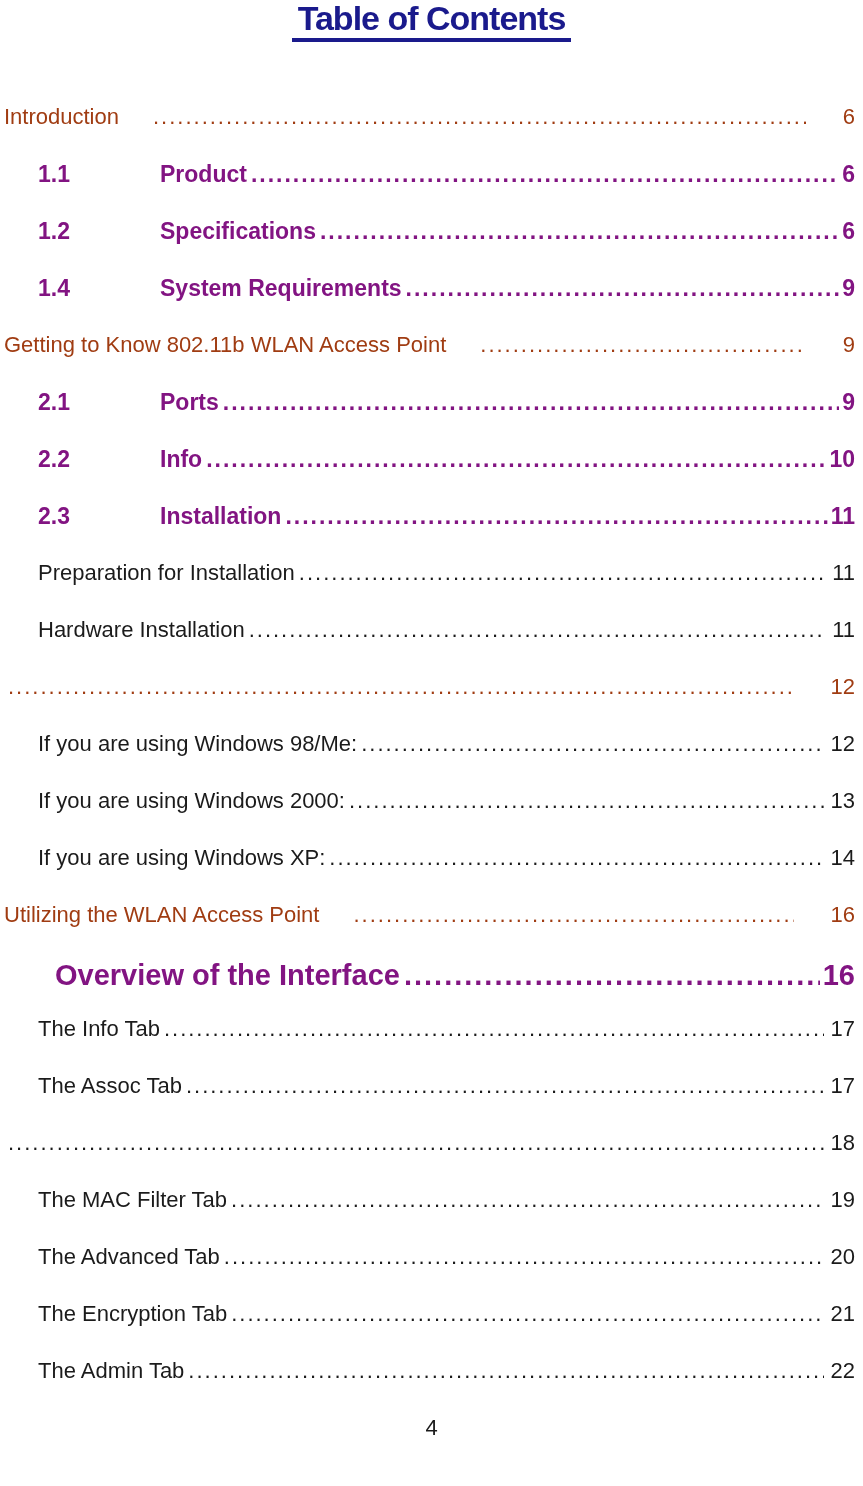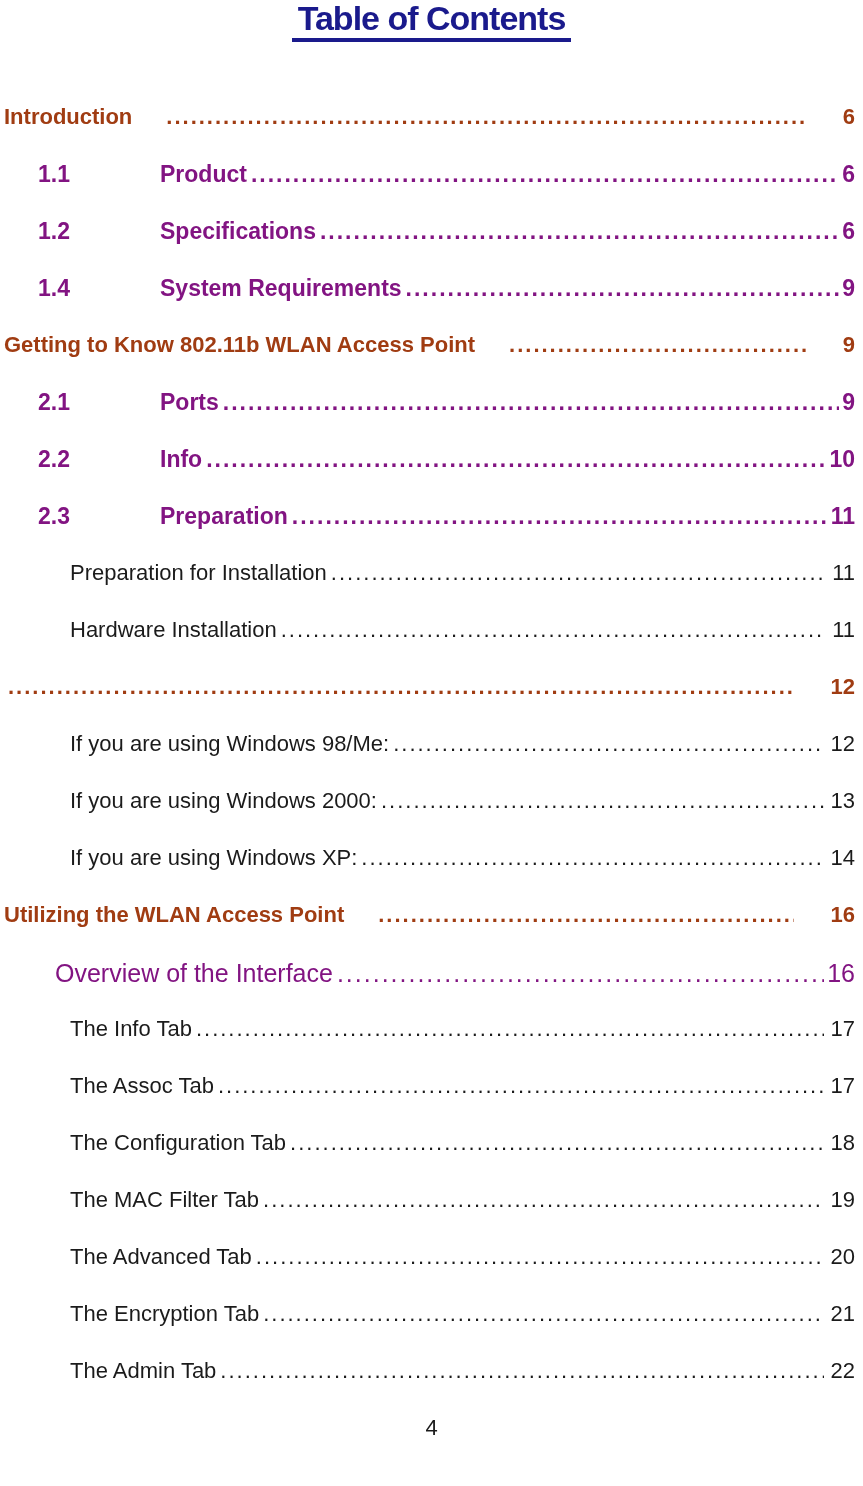--- a/index.html
+++ b/index.html
@@ -48,50 +48,50 @@
     margin-left: 4px;
     min-width: 10px;
   }
   .leader::after {
     content: "..................................................................................................................................................................................";
     letter-spacing: 2px;
   }
   .page { flex: none; white-space: nowrap; padding-left: 3px; }
 
   .row.chapter {
-    font-weight: bold;
+    font-weight: normal;
     font-size: 22px;
     color: var(--maroon, #A03C12);
     gap: 30px;
   }
   .row.chapter .page { padding-left: 7px; }
 
   .row.secnum {
     font-weight: bold;
     font-size: 23px;
     color: var(--purple, #821482);
   }
   .row.secnum .num {
     margin-left: 34px;
     width: 122px;
   }
 
   .row.section {
-    font-weight: normal;
-    font-size: 25px;
+    font-weight: bold;
+    font-size: 29px;
     color: var(--purple, #821482);
   }
   .row.section .label { margin-left: 51px; }
 
   .row.sub {
     font-weight: normal;
     font-size: 22px;
     color: #1b1b1b;
   }
-  .row.sub .label { margin-left: 66px; }
+  .row.sub .label { margin-left: 34px; }
   .row.sub .page { padding-left: 7px; }
 
   .footer {
     text-align: center;
     font-size: 22px;
     margin-top: 10px;
     color: #1b1b1b;
   }
 </style>
 </head>
@@ -139,21 +139,21 @@
     <span class="page">9</span>
   </div>
     <div class="row secnum">
     <span class="num">2.2</span>
     <span class="label">Info</span>
     <span class="leader"></span>
     <span class="page">10</span>
   </div>
     <div class="row secnum">
     <span class="num">2.3</span>
-    <span class="label">Preparation</span>
+    <span class="label">Installation</span>
     <span class="leader"></span>
     <span class="page">11</span>
   </div>
     <div class="row sub">
 
     <span class="label">Preparation for Installation</span>
     <span class="leader"></span>
     <span class="page">11</span>
   </div>
     <div class="row sub">
@@ -204,21 +204,20 @@
     <span class="page">17</span>
   </div>
     <div class="row sub">
 
     <span class="label">The Assoc Tab</span>
     <span class="leader"></span>
     <span class="page">17</span>
   </div>
     <div class="row sub">
 
-    <span class="label">The Configuration Tab</span>
     <span class="leader"></span>
     <span class="page">18</span>
   </div>
     <div class="row sub">
 
     <span class="label">The MAC Filter Tab</span>
     <span class="leader"></span>
     <span class="page">19</span>
   </div>
     <div class="row sub">

